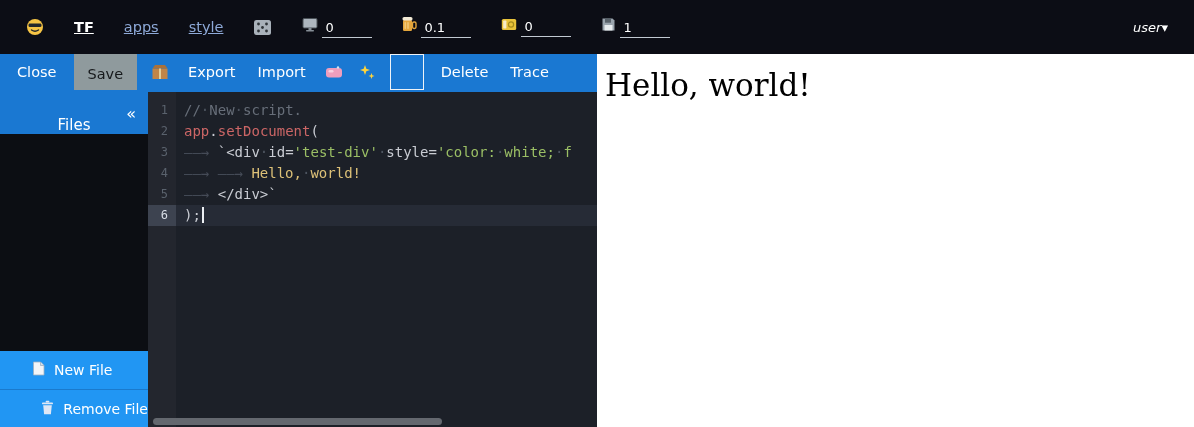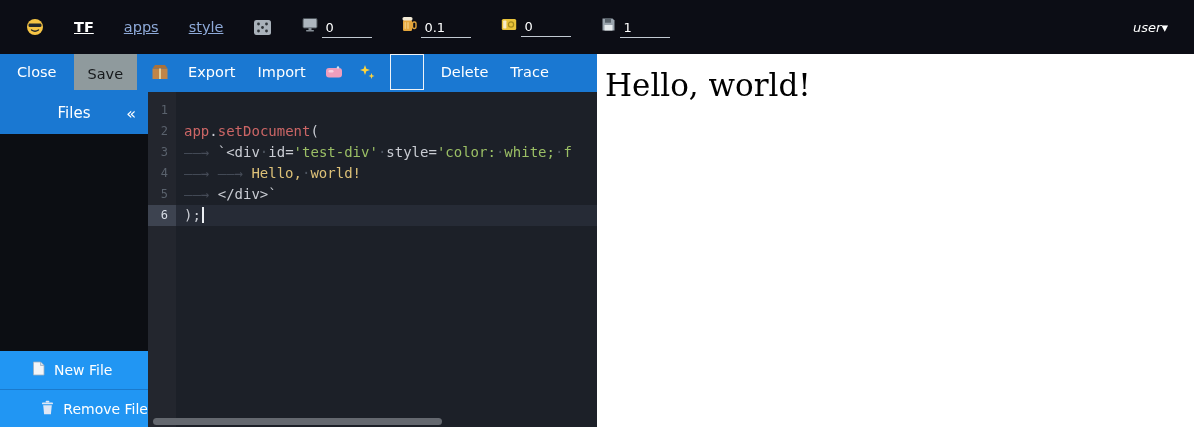--- a/index.html
+++ b/index.html
@@ -23,21 +23,21 @@
   
   .toolbar { height:38px; background:#1a78d2; display:flex; align-items:flex-start; gap:12px; padding:0 12px; flex-shrink:0; }
   .tbtn { background:none; border:none; color:#fff; font-size:14.5px; font-family:inherit; height:36px; padding:0 5px; cursor:pointer; }
   .tbtn.save { background:#8f9a9d; color:#16191b; padding:12px 14px; }
   .tbtn.iconb { padding:0 2px; display:inline-flex; align-items:center; }
   .tbtn.blank { width:34px; height:36px; border:1px solid #eef3f8; background:none; }
 
   
   .workspace { flex:1; display:flex; min-height:0; }
   .sidebar { width:148px; background:#0c0e13; display:flex; flex-direction:column; flex-shrink:0; }
-  .files-header { height:42px; background:#1a78d2; color:#fff; display:flex; align-items:center; justify-content:center; position:relative; font-size:15px; flex-shrink:0; }
+  .files-header { height:42px; background:#1a78d2; color:#fff; display:flex; align-items:flex-end; justify-content:center; position:relative; font-size:15px; flex-shrink:0; }
   .collapse { position:absolute; right:12px; top:50%; transform:translateY(-50%); font-size:16px; cursor:pointer; }
   .file-item { height:34px; background:#18a0a8; color:#fff; display:flex; align-items:center; gap:8px; padding:0 10px; font-weight:bold; font-size:14px; cursor:pointer; flex-shrink:0; }
   .side-spacer { flex:1; }
   .action { height:38px; background:#2196f3; color:#fff; display:flex; align-items:center; gap:9px; padding-left:32px; font-size:14px; cursor:pointer; flex-shrink:0; }
   .action.remove { border-top:1px solid rgba(8,40,90,0.25);justify-content:flex-end; }
 
   
   .editor { flex:1; background:#1c2028; position:relative; overflow:hidden; font-family:"DejaVu Sans Mono", "Liberation Mono", monospace; padding-top:8px; }
   .editor::before { content:""; position:absolute; left:0; top:0; bottom:0; width:28px; background:#23262e; }
   .row { display:flex; height:21px; position:relative; }
@@ -179,20 +179,21 @@
                   <path d="M2.2 5.2 h8.6 l-0.9 9 h-6.8 z" fill="#dfe7f5"></path>
                 </svg></span>
             <span>Remove File</span>
           </div>
         </div>
 
         <div class="editor">
           <div>
               <div class="row">
                 <span class="gut">1</span>
+                <span class="code"><span class="c-comment">//</span><span class="c-ws">·</span><span class="c-comment">New</span><span class="c-ws">·</span><span class="c-comment">script.</span></span>
               </div>
               <div class="row">
                 <span class="gut">2</span>
                 <span class="code"><span class="c-red">app</span><span class="c-plain">.</span><span class="c-red">setDocument</span><span class="c-plain">(</span></span>
               </div>
               <div class="row">
                 <span class="gut">3</span>
                 <span class="code"><span class="c-tab">——→</span><span class="c-plain">`&lt;div</span><span class="c-ws">·</span><span class="c-plain">id=</span><span class="c-string">'test-div'</span><span class="c-ws">·</span><span class="c-plain">style=</span><span class="c-string">'color:</span><span class="c-ws">·</span><span class="c-string">white;</span><span class="c-ws">·</span><span class="c-string">f</span></span>
               </div>
               <div class="row">

